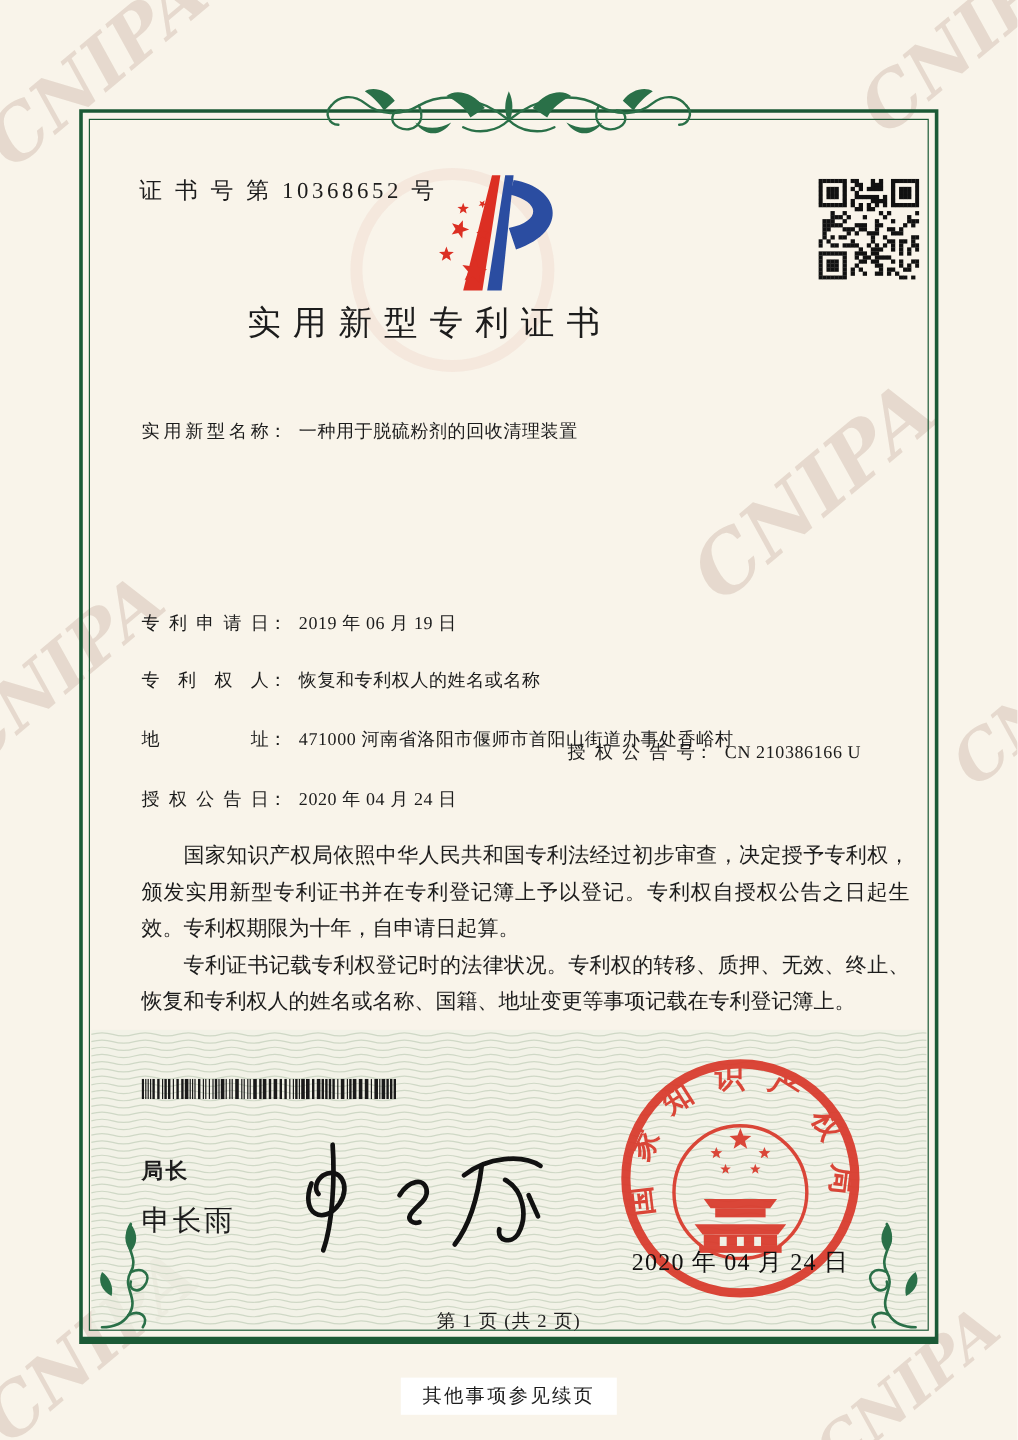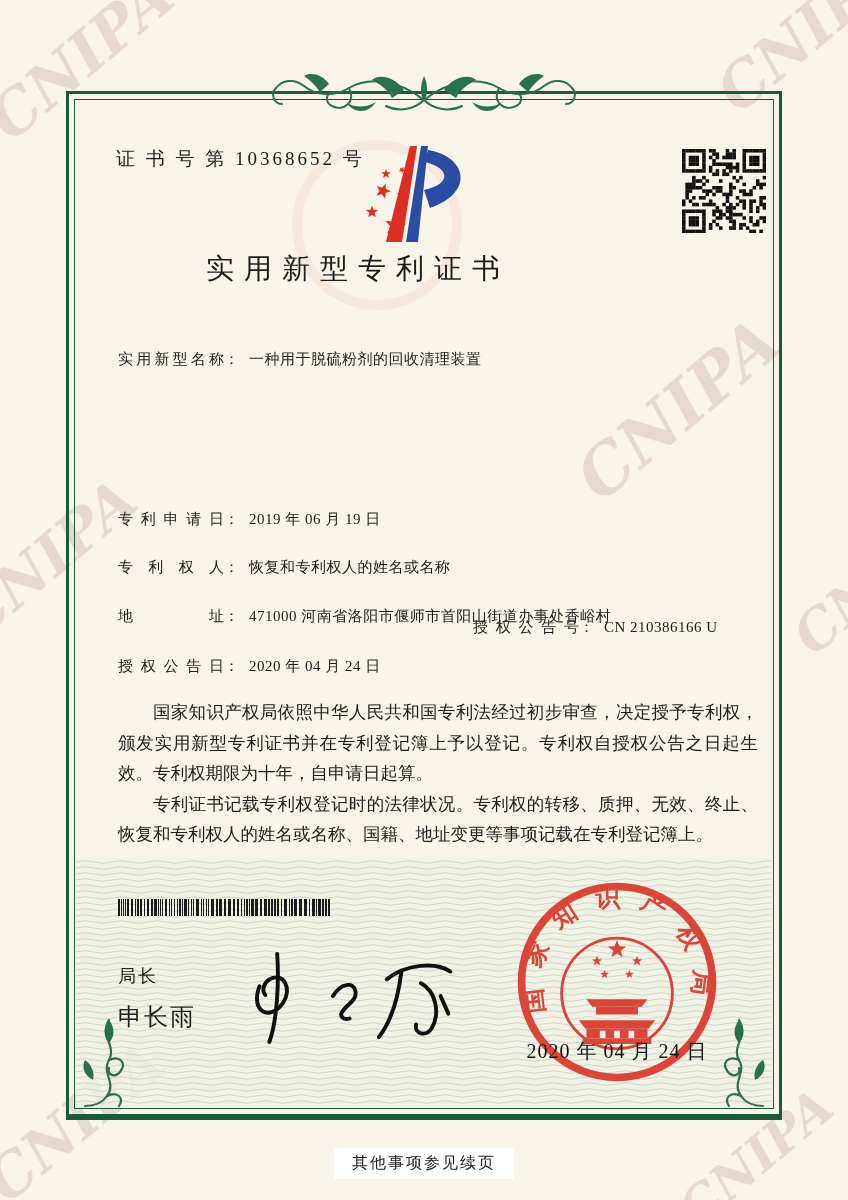--- a/index.html
+++ b/index.html
@@ -32,21 +32,21 @@
   .lbl{display:inline-block;width:106px;text-align:justify;text-align-last:justify;}
   .val{margin-left:10px;letter-spacing:0.5px;}
   .r0{top:350px}.r1{top:411px}.r2{top:461px}.r3{top:510px}.r4{top:558px}.r5{top:607px}.r6{top:657px}
   .row-part2{position:absolute;left:455px;top:618px;font-size:15px;z-index:5;white-space:nowrap;margin-left:18px;}
   
   .body-text{position:absolute;left:118px;top:697px;width:640px;font-size:17.5px;
              line-height:30.5px;text-align:justify;z-index:5;}
   .body-text p{margin:0;text-indent:2em;}
   
   .barcode{position:absolute;left:118px;top:899px;width:216px;height:17px;z-index:5;}
-  .sig-role{position:absolute;left:118px;top:964px;font-size:18px;letter-spacing:2px;z-index:5;}
+  .sig-role{position:absolute;left:118px;top:964px;font-size:18px;letter-spacing:2px;z-index:5;font-weight:bold;}
   .sig-name{position:absolute;left:118px;top:1001px;font-size:24px;letter-spacing:2px;z-index:5;}
   .sig-script{position:absolute;left:240px;top:942px;width:225px;height:108px;z-index:5;}
   .seal{position:absolute;left:512px;top:877px;width:210px;height:210px;z-index:6;opacity:.93;}
   .seal-date{position:absolute;left:512px;top:1038px;width:210px;text-align:center;
              font-size:20px;color:#111;z-index:7;letter-spacing:1px;}
   .page-num{position:absolute;left:0;top:1091px;width:848px;text-align:center;font-size:15.5px;
             letter-spacing:1px;z-index:7;}
   .note-box{position:absolute;left:424px;top:1138px;transform:translateX(-50%);background:#ffffff;
             padding:5px 18px;font-size:16px;letter-spacing:2px;z-index:7;margin-top:10px;}
 </style>
@@ -564,15 +564,16 @@
       <path d="M70,150 h80 l-7,9 h-66 z"></path>
       <rect x="78" y="159" width="64" height="10"></rect>
       <rect x="92" y="161" width="6" height="8" fill="#f0f1e6"></rect>
       <rect x="107" y="161" width="6" height="8" fill="#f0f1e6"></rect>
       <rect x="122" y="161" width="6" height="8" fill="#f0f1e6"></rect>
       <rect x="74" y="169" width="72" height="6"></rect>
     </g>
   </svg>
   <div class="seal-date">2020 年 04 月 24 日</div>
 
+  <div class="page-num">第 1 页 (共 2 页)</div>
   <div class="note-box">其他事项参见续页</div>
 
 </div>
 
 </body></html>

